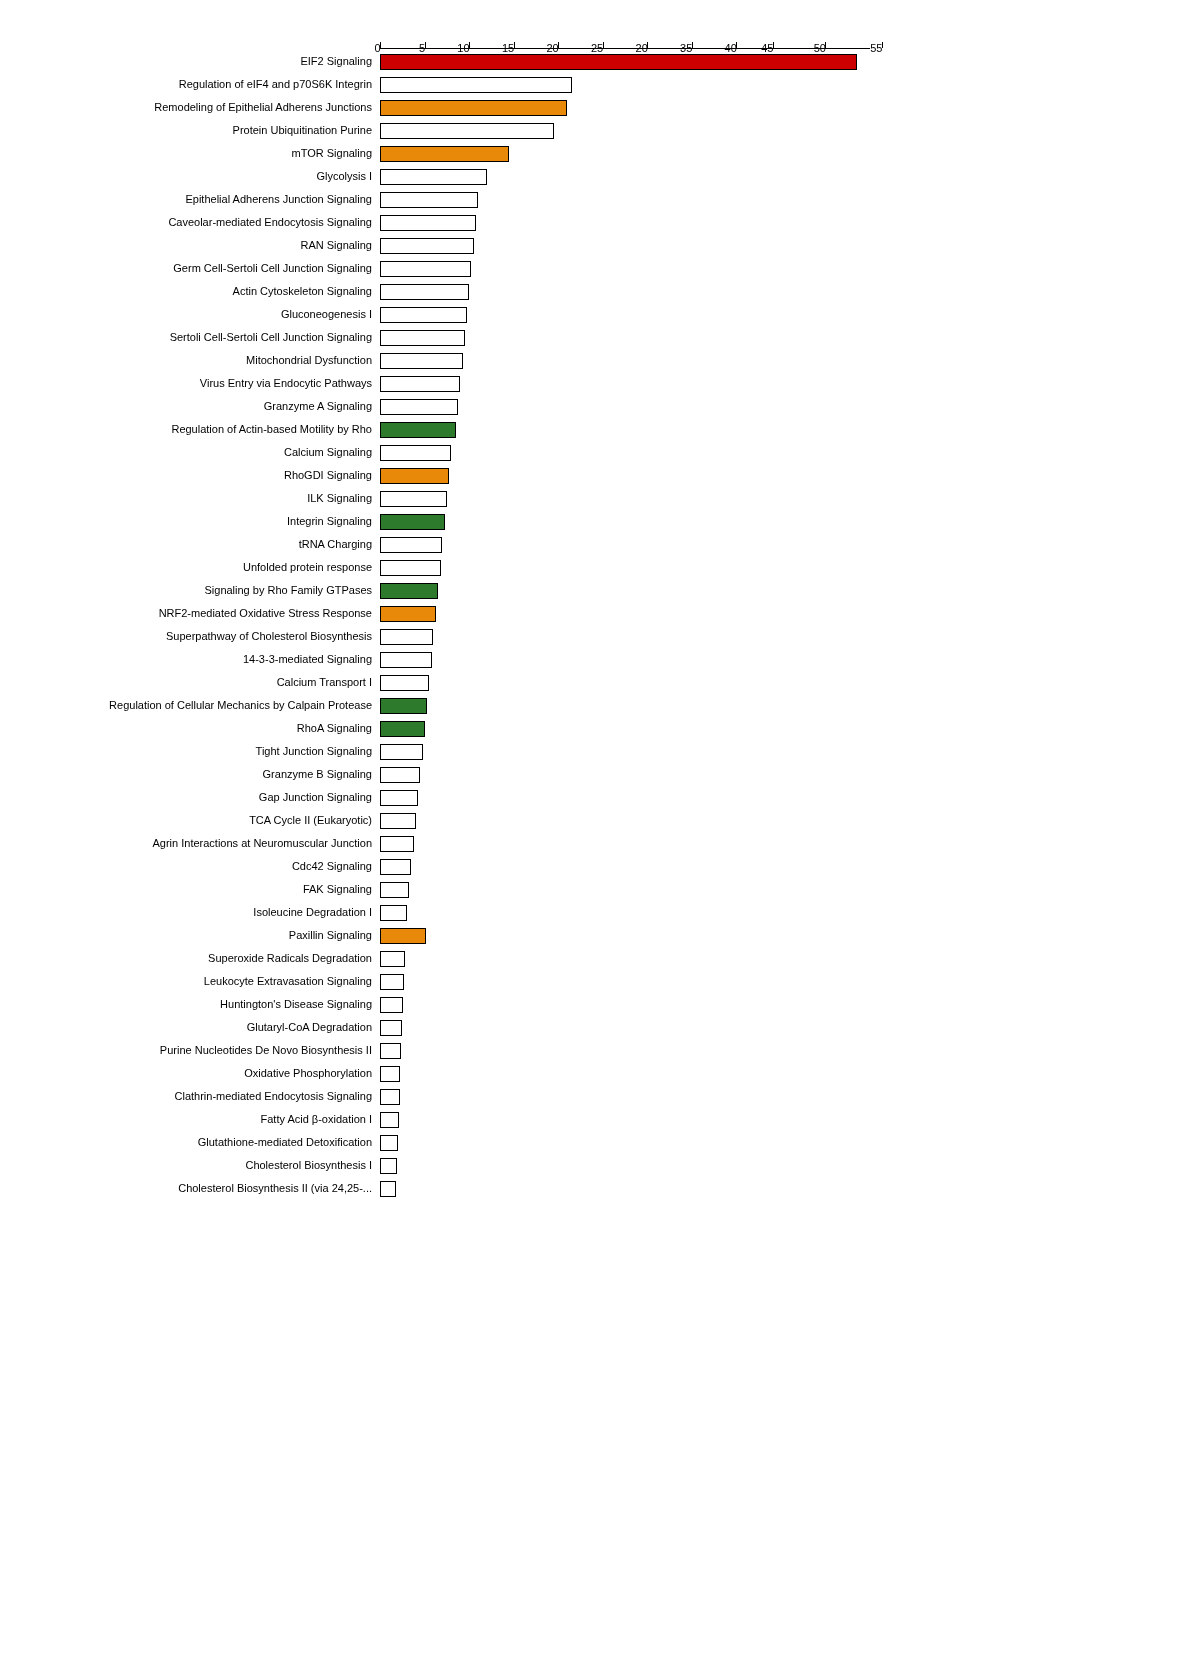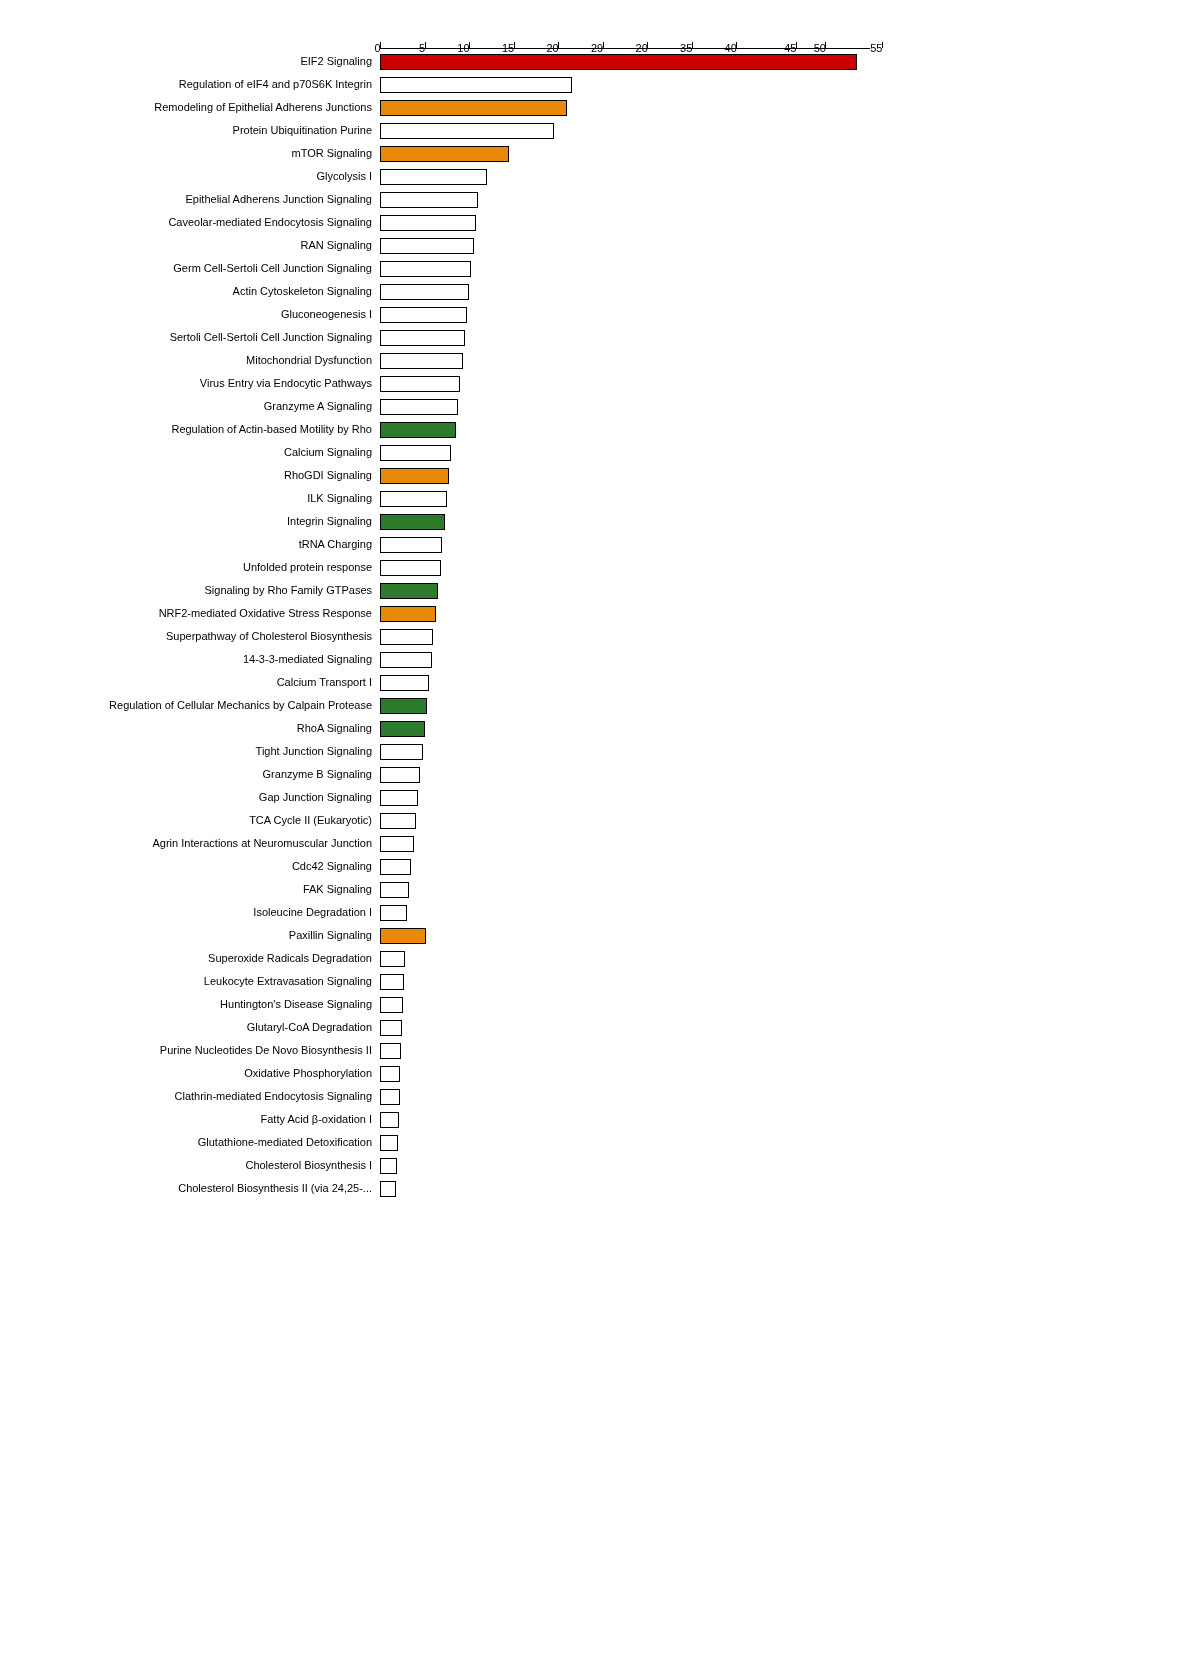--- a/index.html
+++ b/index.html
@@ -110,36 +110,36 @@
         </div>
         <div class="tick-mark" style="left: 133.636px;">
           <span class="tick-label">15</span>
           <div class="tick-line"></div>
         </div>
         <div class="tick-mark" style="left: 178.182px; text-decoration: underline;">
           <span class="tick-label">20</span>
           <div class="tick-line"></div>
         </div>
         <div class="tick-mark" style="left: 222.727px;">
-          <span class="tick-label">29</span>
+          <span class="tick-label">25</span>
           <div class="tick-line"></div>
         </div>
         <div class="tick-mark" style="left: 267.273px;">
           <span class="tick-label">20</span>
           <div class="tick-line"></div>
         </div>
         <div class="tick-mark" style="left: 311.818px; text-decoration: underline;">
           <span class="tick-label">35</span>
           <div class="tick-line"></div>
         </div>
         <div class="tick-mark" style="left: 356.364px;">
           <span class="tick-label">40</span>
           <div class="tick-line"></div>
         </div>
-        <div class="tick-mark" style="left: 416px;">
+        <div class="tick-mark" style="left: 393px;">
           <span class="tick-label">45</span>
           <div class="tick-line"></div>
         </div>
         <div class="tick-mark" style="left: 445.455px;">
           <span class="tick-label">50</span>
           <div class="tick-line"></div>
         </div>
         <div class="tick-mark" style="left: 502px;">
           <span class="tick-label">55</span>
           <div class="tick-line"></div>

